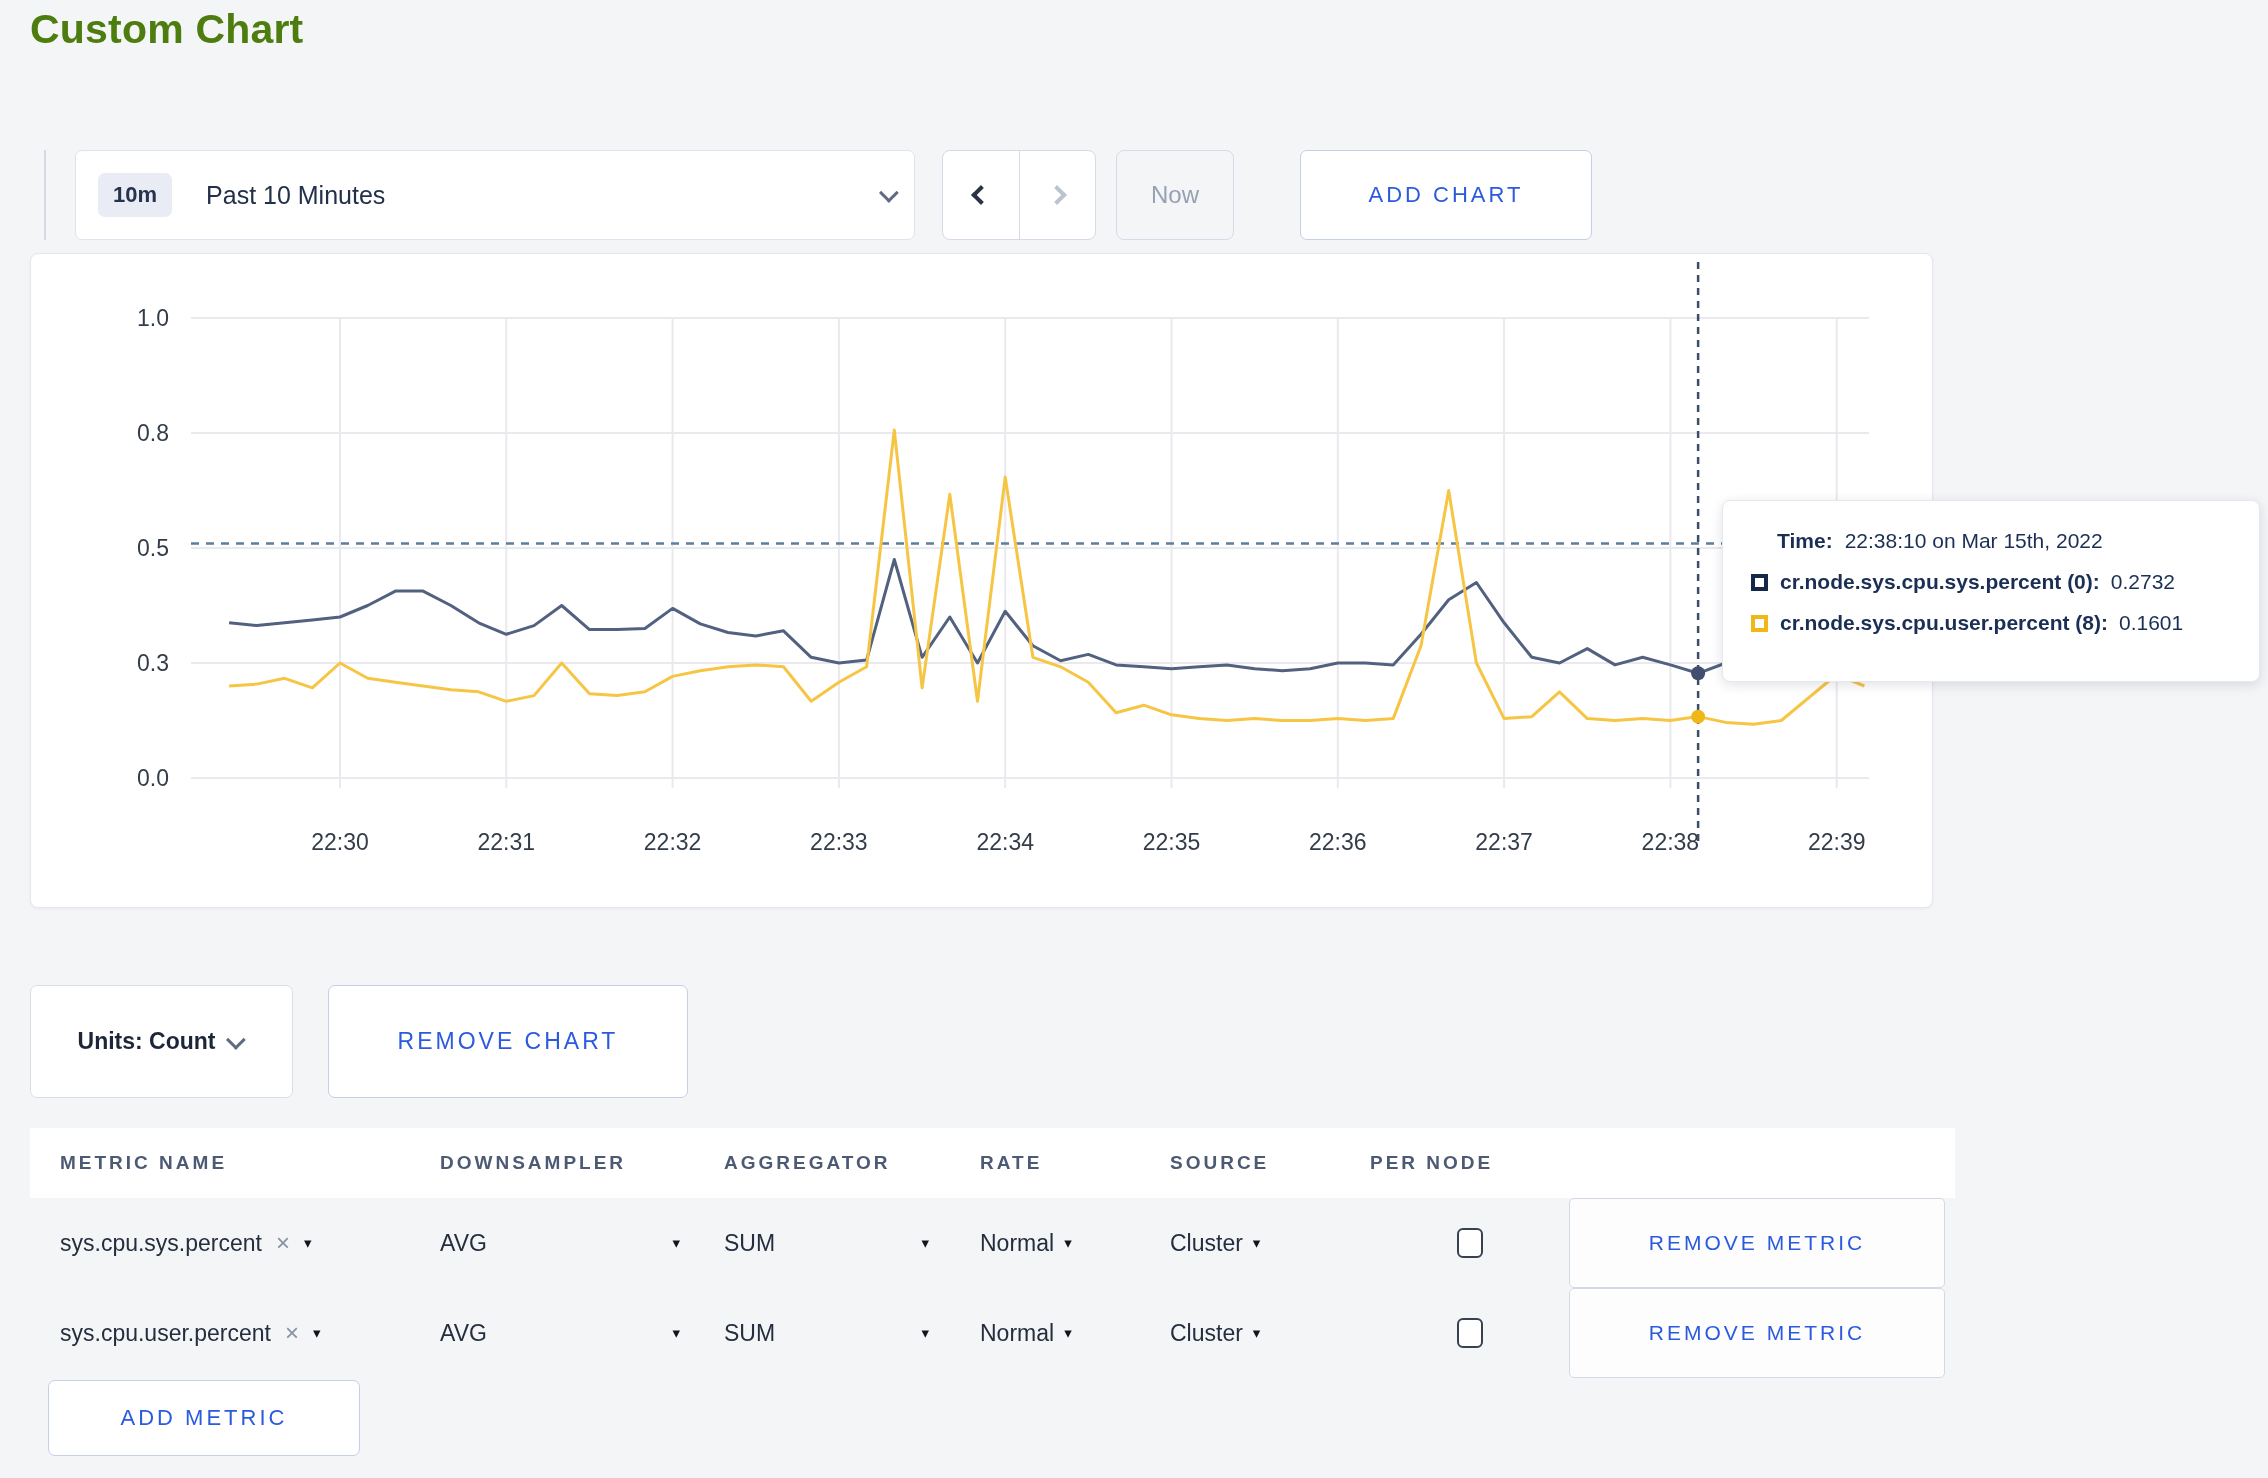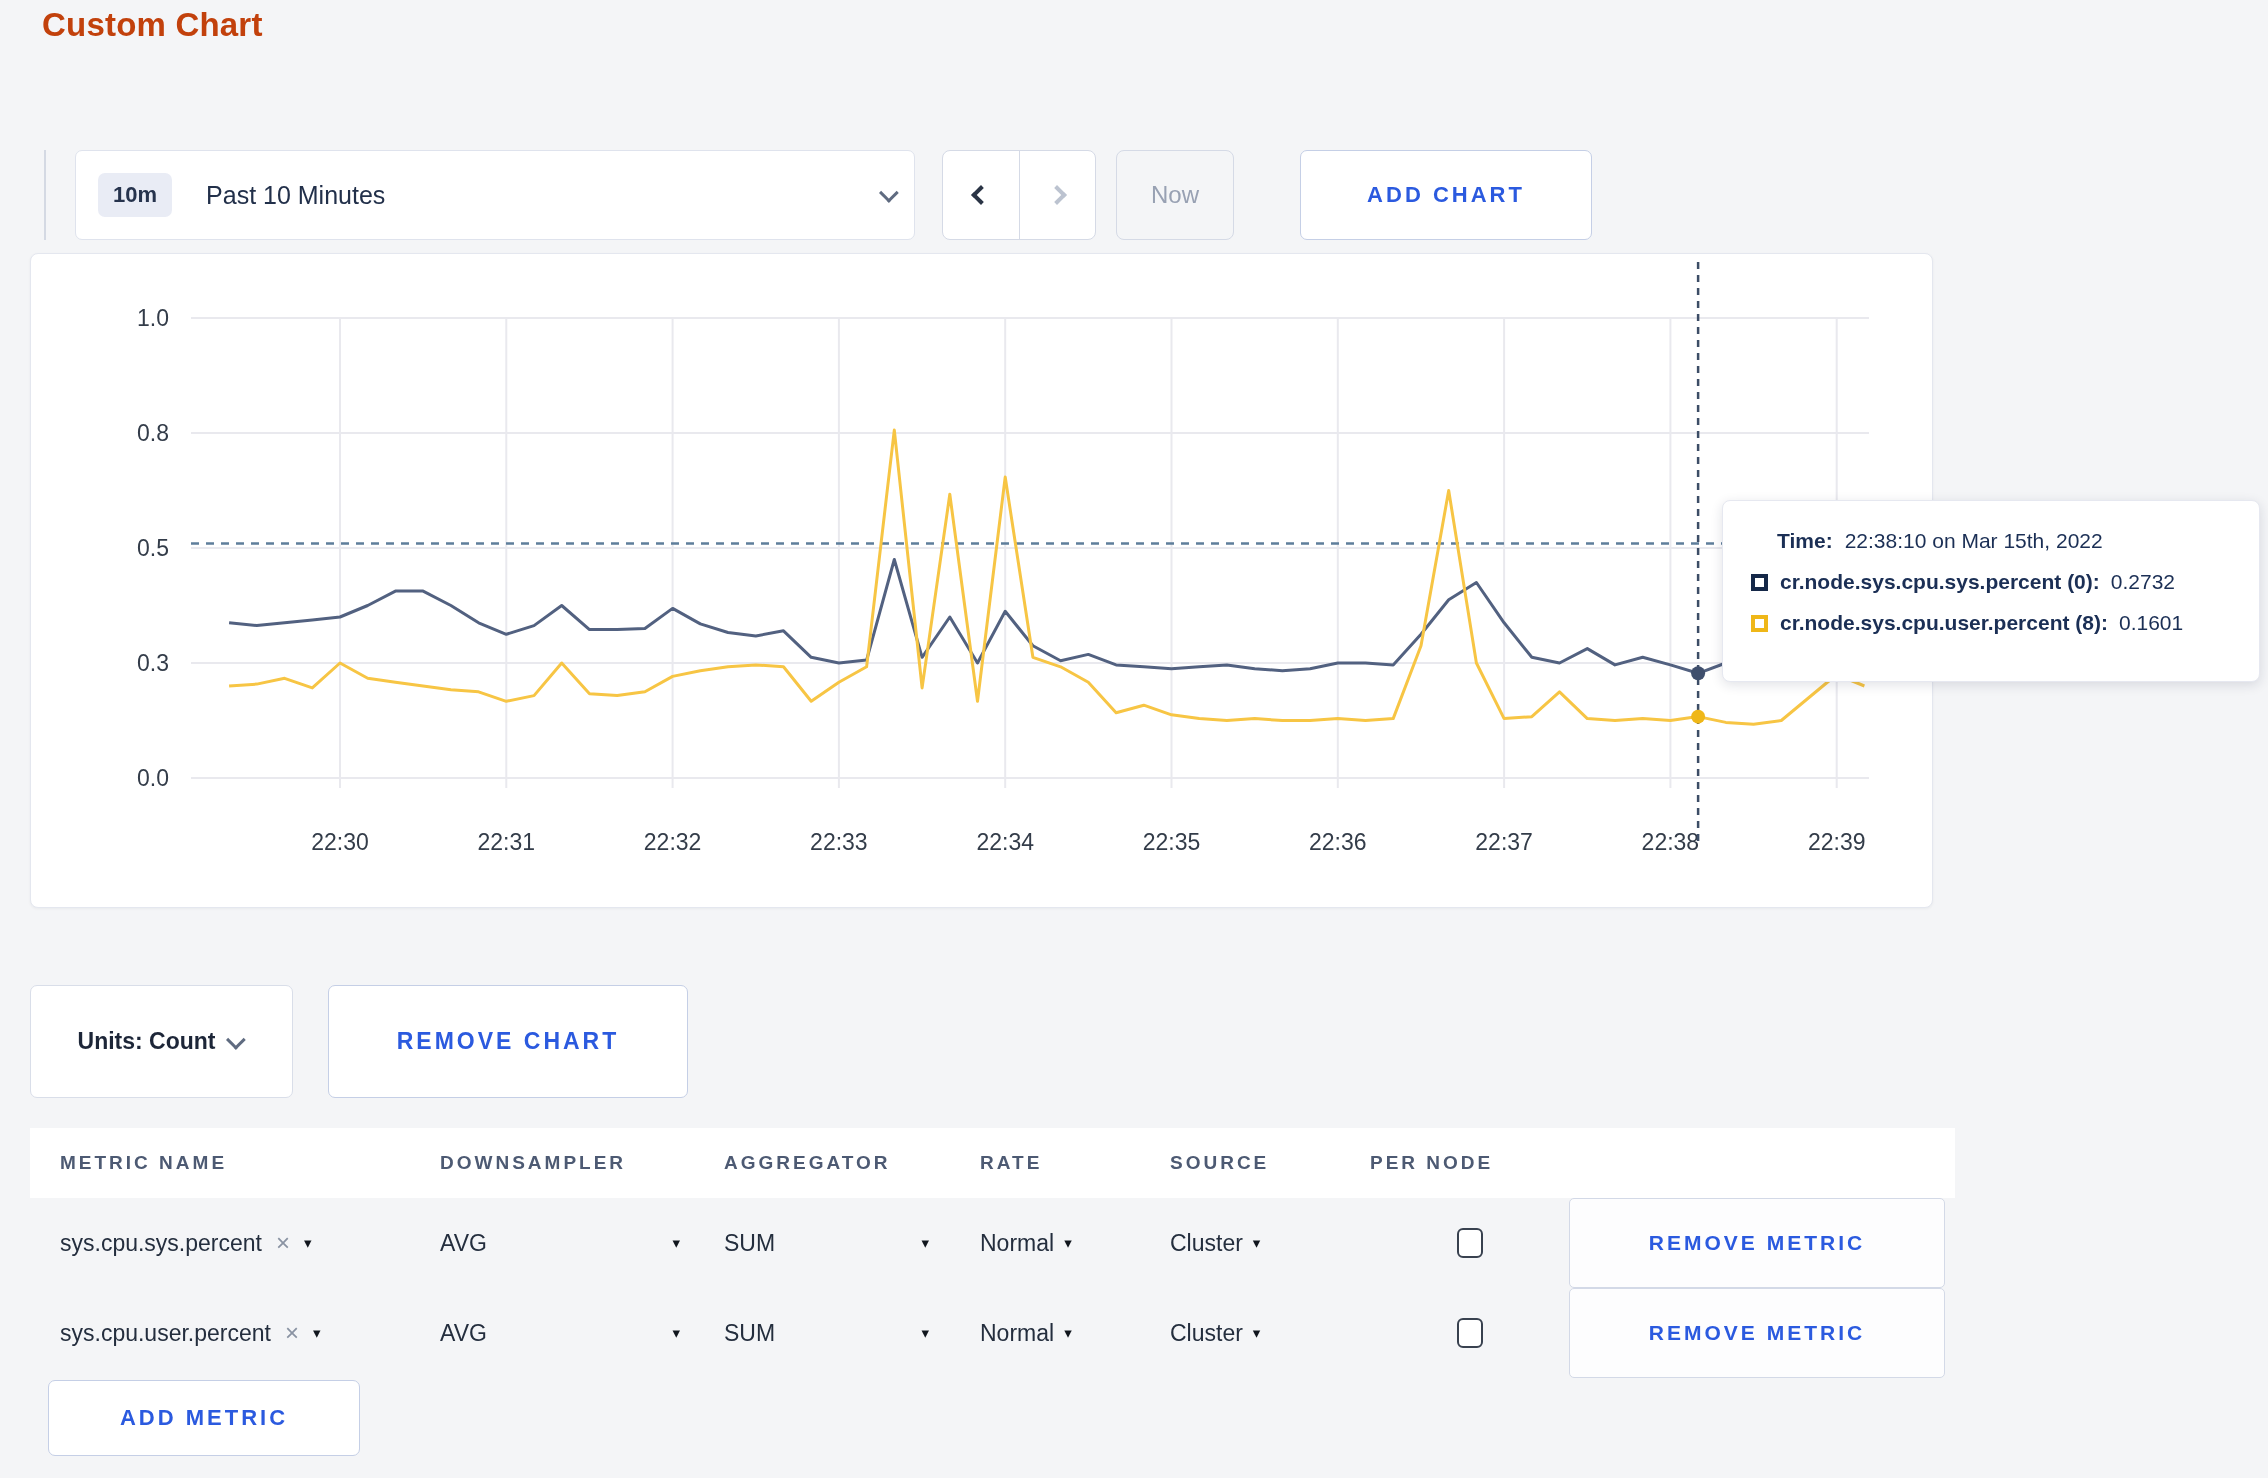--- a/index.html
+++ b/index.html
@@ -1,41 +1,41 @@
 <!DOCTYPE html>
 <html><head>
 <meta charset="utf-8">
 <style>
   * { margin:0; padding:0; box-sizing:border-box; }
   html,body { width:2268px; height:1478px; }
   body { font-family:"Liberation Sans", sans-serif; background:#f4f5f7; overflow:hidden; }
   #app { position:relative; width:2268px; height:1478px; background:#f4f5f7; }
 
-  .page-title { position:absolute; left:42px; top:6px; font-size:33px; font-weight:600; color:#c2410c; letter-spacing:.2px; }
+  .page-title { position:absolute; left:30px; top:6px; font-size:41px; font-weight:600; color:#4d7c0f; letter-spacing:.2px; }
 
   
   .toolbar-divider { position:absolute; left:44px; top:150px; width:2px; height:90px; background:#d4d9e3; }
   .time-dropdown { position:absolute; left:75px; top:150px; width:840px; height:90px; background:#fff;
     border:1px solid #dfe3ed; border-radius:7px; display:flex; align-items:center; padding:0 16px 0 22px; cursor:pointer; }
   .time-badge { background:#e9ecf5; border-radius:7px; padding:9px 15px; font-size:22px; font-weight:bold; color:#26334d; }
   .time-label { margin-left:34px; font-size:25px; color:#22304a; flex:1; }
   .chev { width:14px; height:14px; border-left:3px solid #5f6b80; border-bottom:3px solid #5f6b80; display:inline-block; }
   .chev.down { transform:rotate(-45deg) translateY(-3px); }
   .chev.left { transform:rotate(45deg); border-color:#2a3445; border-width:4px; }
   .chev.right { transform:rotate(-135deg); border-color:#bcc3d0; border-width:4px; }
 
   .nav-group { position:absolute; left:942px; top:150px; width:154px; height:90px; background:#fff;
     border:1px solid #d5dae6; border-radius:8px; display:flex; }
   .nav-btn { flex:1; display:flex; align-items:center; justify-content:center; cursor:pointer; }
   .nav-btn:first-child { border-right:1px solid #d5dae6; }
 
   .now-btn { position:absolute; left:1116px; top:150px; width:118px; height:90px; border:1px solid #d5dae6;
     border-radius:8px; background:transparent; font-size:24px; color:#98a1b3; display:flex; align-items:center; justify-content:center; cursor:pointer; }
 
-  .blue-btn { background:#fff; border:1px solid #c5cfe6; border-radius:7px; color:#2b5adf; font-weight:700;
+  .blue-btn { background:#fff; border:1px solid #c5cfe6; border-radius:7px; color:#2b5adf; font-weight:400;
     letter-spacing:3px; display:flex; align-items:center; justify-content:center; cursor:pointer; font-size:22px;text-align:right; }
   .add-chart-btn { position:absolute; left:1300px; top:150px; width:292px; height:90px; }
 
   
   .chart-card { position:absolute; left:30px; top:253px; width:1903px; height:655px; background:#fff;
     border:1px solid #e4e7ef; border-radius:8px; box-shadow:0 1px 3px rgba(20,30,60,.05); }
   .ax { font-family:"Liberation Sans", sans-serif; font-size:23px; fill:#333c49; }
 
   
   .tooltip { position:absolute; left:1722px; top:500px; width:538px; height:182px; background:#fff;

